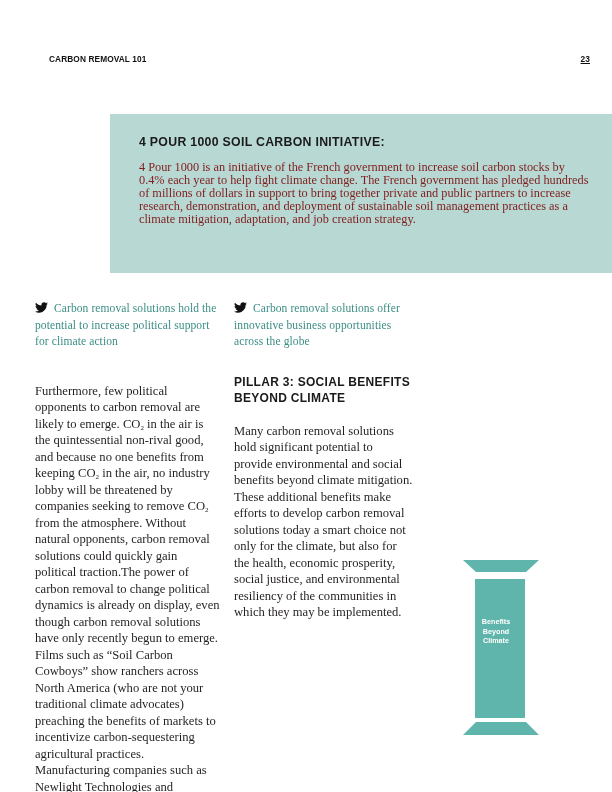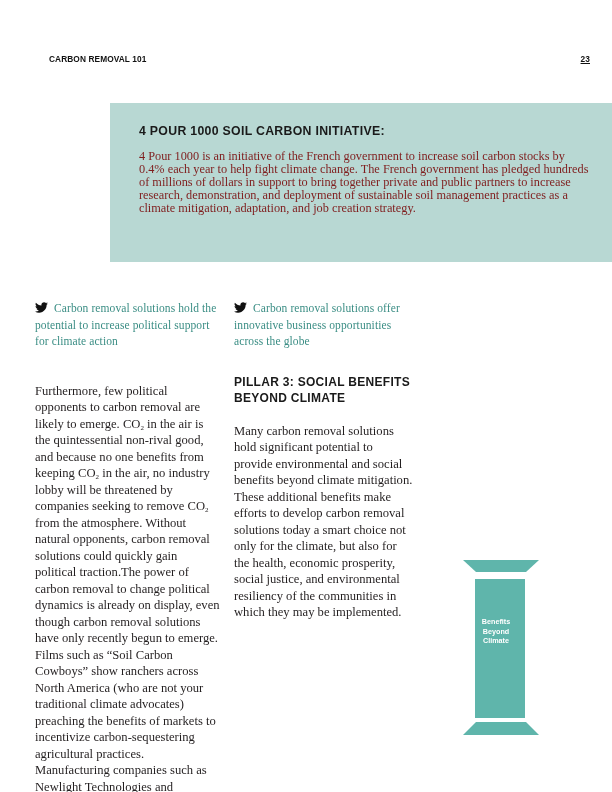--- a/index.html
+++ b/index.html
@@ -1,20 +1,20 @@
 <!DOCTYPE html>
 <html><head>
 <meta charset="utf-8">
 <style>
   html, body { margin:0; padding:0; }
   body { width:612px; height:792px; background:#ffffff; position:relative; overflow:hidden; font-family:"Liberation Serif", serif; color:#231f20; }
   .hdr { position:absolute; top:54px; font-family:"Liberation Sans", sans-serif; font-weight:bold; font-size:8.3px; letter-spacing:0.1px; color:#111; }
   .hdr.left { left:17px;margin-left:32px; }
   .hdr.right { right:22px;text-decoration:underline; }
-  .callout { position:absolute; left:110px; top:103px; width:502px; height:159px; background:#b8d8d3; }
+  .callout { position:absolute; left:110px; top:114px; width:502px; height:159px; background:#b8d8d3; }
   .callout h2 { position:absolute; left:29px; top:21px; margin:0; font-family:"Liberation Sans", sans-serif; font-weight:bold; font-size:12.3px; letter-spacing:0.3px; color:#1a1a1a; }
   .callout p { position:absolute; left:29px; top:47px; width:450px; margin:0; font-size:12.3px; line-height:13px; color:#7f1d1d; }
   .col { position:absolute; font-size:12.6px; line-height:16.5px; color:#231f20; }
   .col p { margin:0; }
   .col1 { left:35px; top:300px; width:185px; }
   .col2 { left:234px; top:300px; width:180px; }
   .tweet { color:#3a8d84; font-size:11.5px; line-height:16.5px; letter-spacing:0.1px; }
   .tweet .bird { display:inline-block; width:13px; height:11px; vertical-align:-1px; margin-right:6px; }
   .col1 .tweet { margin-bottom:33px; }
   .col2 .body1 { margin-bottom:18px; }

